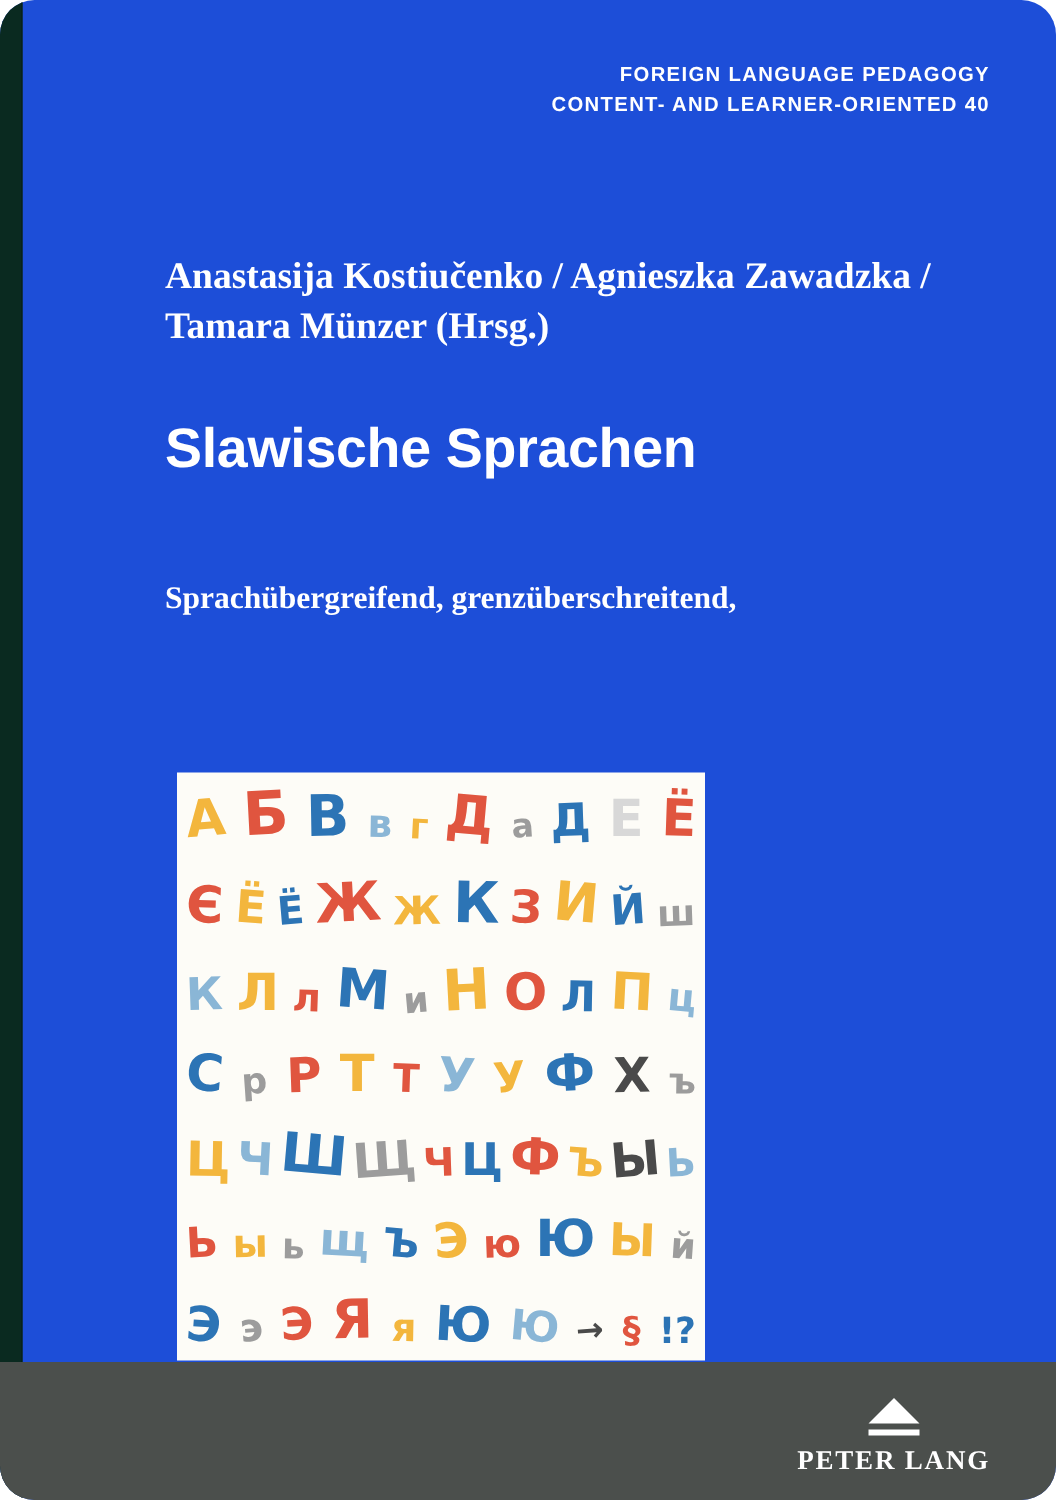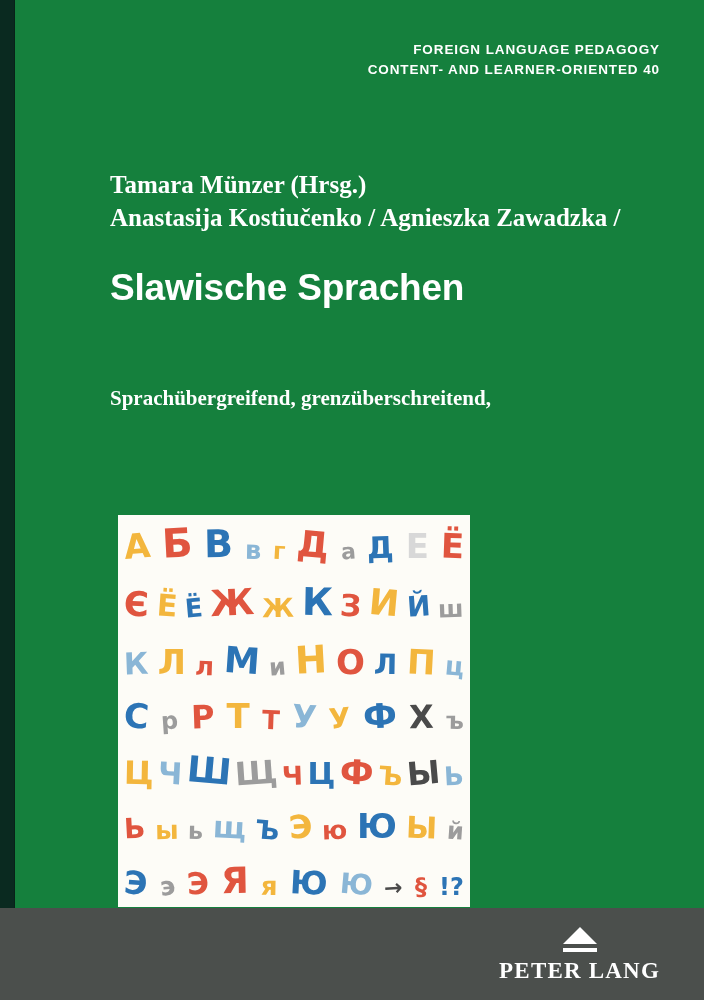--- a/index.html
+++ b/index.html
@@ -7,22 +7,23 @@
     padding: 0;
     background: #ffffff;
   }
   body {
     font-family: "Liberation Sans", sans-serif;
   }
   .cover {
     position: relative;
     width: 704px;
     height: 1000px;
-    background: #15803d;
+    background: #1d4ed8;
     overflow: hidden;
+    border-radius: 23px;
   }
   .spine {
     position: absolute;
     top: 0;
     left: 0;
     width: 14px;
     height: 1000px;
     background: #0a2a20;
     border-right: 1px solid #082219;
   }
@@ -48,21 +49,21 @@
     left: 110px;
     width: 560px;
     color: #ffffff;
     font-family: "Liberation Serif", serif;
     font-weight: bold;
     font-size: 25px;
     line-height: 1.32;
   }
   .title {
     position: absolute;
-    top: 265px;
+    top: 276px;
     left: 110px;
     width: 540px;
     color: #ffffff;
     font-family: "Liberation Sans", sans-serif;
     font-weight: bold;
     font-size: 37px;
     line-height: 1.26;
     letter-spacing: -0.2px;
   }
   .subtitle {
@@ -128,39 +129,39 @@
   .pl-bar {
     display: block;
     margin: 0 auto 6px auto;
     width: 34px;
     height: 4px;
     background: #ffffff;
   }
   .pl-name {
     font-family: "Liberation Serif", serif;
     font-weight: bold;
-    font-size: 23px;
+    font-size: 18px;
     letter-spacing: 1.2px;
   }
 </style>
 </head>
 <body>
 
 <div class="cover">
 
   <div class="spine"></div>
 
   <div class="series-block">
     <span class="series-line">FOREIGN LANGUAGE PEDAGOGY</span>
     <span class="series-line">CONTENT- AND LEARNER-ORIENTED 40</span>
   </div>
 
   <div class="editors">
+    <div>Anastasija Kostiučenko / Agnieszka Zawadzka /</div>
     <div>Tamara Münzer (Hrsg.)</div>
-    <div>Anastasija Kostiučenko / Agnieszka Zawadzka /</div>
   </div>
 
   <div class="title">
     <div>Slawische Sprachen</div>
   </div>
 
   <div class="subtitle">
     <div>Sprachübergreifend, grenzüberschreitend,</div>
   </div>
 

